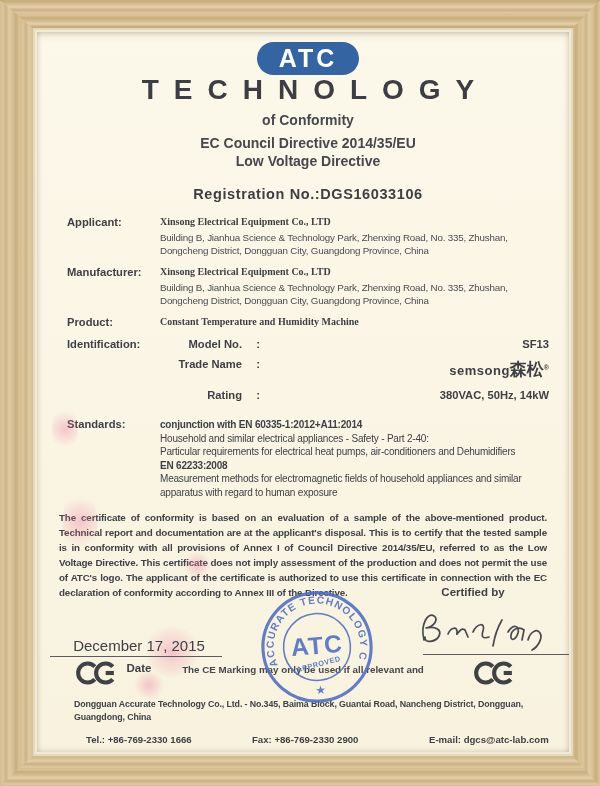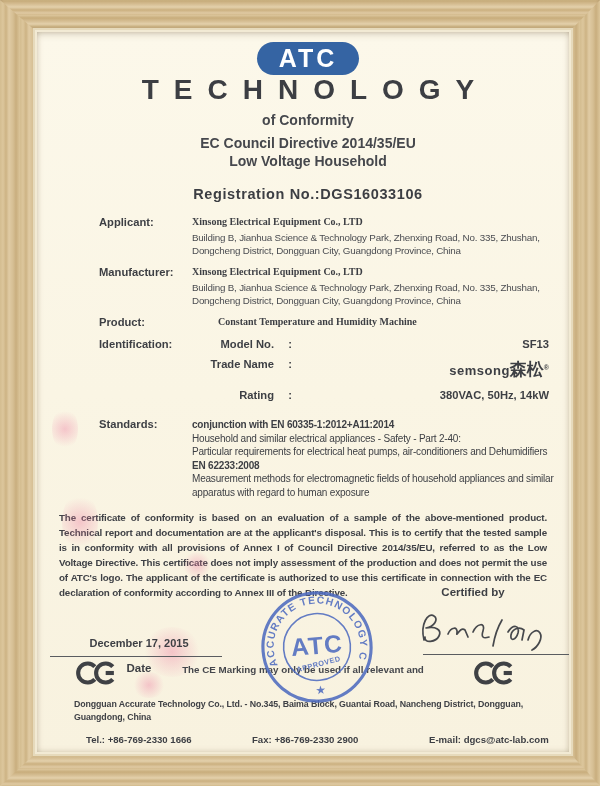--- a/index.html
+++ b/index.html
@@ -32,21 +32,21 @@
   .title{text-align:center;font-weight:bold;font-size:28px;letter-spacing:15px;
     padding-left:15px;color:#3c3e43;margin-top:0px;line-height:30px;}
   .sub{text-align:center;font-weight:bold;font-size:14px;line-height:16px;color:#46484d;}
   .sub1{margin-top:7px;}
   .sub2{margin-top:7px;}
   .sub3{margin-top:2px;}
   .reg{text-align:center;font-weight:bold;font-size:14.5px;letter-spacing:.6px;
     margin-top:17px;color:#3c3e43;}
   
   .fields{margin-top:14px;font-size:11px;}
-  .frow{display:grid;grid-template-columns:93px 1fr;margin-bottom:9px;margin-left:32px;}
+  .frow{display:grid;grid-template-columns:93px 1fr;margin-bottom:9px;}
   .flabel{font-weight:bold;font-size:11.2px;}
   .fname{font-weight:bold;font-size:10px;font-family:Liberation Serif, serif;}
   .faddr{font-size:9.8px;letter-spacing:-.2px;line-height:13px;margin-top:4px;
     color:#4a4c51;white-space:nowrap;}
   .idrow{display:grid;grid-template-columns:82px 18px 1fr;margin-bottom:8px;
     font-weight:bold;font-size:11.2px;text-align:right;}
   .brand{font-size:13px;letter-spacing:.5px;}
   .brand-cn{font-family:"DejaVu Sans",sans-serif;font-size:17px;}
   .brand-reg{font-size:7px;vertical-align:super;}
   .stline{font-size:10px;line-height:13.5px;letter-spacing:-.2px;white-space:nowrap;}
@@ -54,21 +54,21 @@
   
   .bodytext{margin:11px 2px 0 -8px;font-weight:bold;font-size:9.8px;letter-spacing:-.15px;
     line-height:15px;text-align:justify;color:#3f4146;}
   
   .bottom{position:absolute;left:0;right:0;bottom:0;height:170px;}
   .certby{position:absolute;left:390px;top:4px;width:92px;text-align:center;
     font-weight:bold;font-size:11.5px;}
   .sig{position:absolute;left:373px;top:24px;}
   .sigline{position:absolute;left:386px;top:72px;width:158px;border-top:1.3px solid #5a5c60;}
   .datev{position:absolute;left:16px;top:55px;width:172px;text-align:center;
-    font-weight:bold;font-size:11px;}
+    font-weight:normal;font-size:15px;}
   .dateline{position:absolute;left:13px;top:74px;width:172px;border-top:1.3px solid #5a5c60;}
   .datel{position:absolute;left:16px;top:80px;width:172px;text-align:center;
     font-weight:bold;font-size:11.5px;}
   .stamp{position:absolute;left:221px;top:6px;opacity:.88;transform:rotate(-5deg);z-index:3;}
   .ce{position:absolute;top:74px;width:41px;height:34px;}
   .ce-left{left:39px;}
   .ce-right{left:437px;}
   .cenote{position:absolute;left:120px;right:120px;top:82px;text-align:center;
     font-weight:bold;font-size:9.8px;line-height:12px;color:#45474c;}
   .footaddr{position:absolute;left:37px;top:116px;font-weight:bold;font-size:8.8px;
@@ -94,21 +94,21 @@
     <div class="smudge" style="left:15px;top:375px;width:26px;height:44px;"></div>
 
     <div class="content">
 
       <div class="logo-pill" style="background:#3564a3;">
         <span>ATC</span>
       </div>
       <div class="title">TECHNOLOGY</div>
       <div class="sub sub1">of Conformity</div>
       <div class="sub sub2">EC Council Directive 2014/35/EU</div>
-      <div class="sub sub3">Low Voltage Household</div>
+      <div class="sub sub3">Low Voltage Directive</div>
       <div class="reg">Registration No.:DGS16033106</div>
 
       <div class="fields">
 
         <div class="frow">
           <div class="flabel">Applicant:</div>
           <div>
             <div class="fname">Xinsong Electrical Equipment Co., LTD</div>
             <div class="faddr">
               <div>Building B, Jianhua Science &amp; Technology Park, Zhenxing Road, No. 335, Zhushan,</div>
@@ -121,21 +121,21 @@
           <div class="flabel">Manufacturer:</div>
           <div>
             <div class="fname">Xinsong Electrical Equipment Co., LTD</div>
             <div class="faddr">
               <div>Building B, Jianhua Science &amp; Technology Park, Zhenxing Road, No. 335, Zhushan,</div>
               <div>Dongcheng District, Dongguan City, Guangdong Province, China</div>
             </div>
           </div>
         </div>
 
-        <div class="frow" style="margin-top:4px;gap:26px;">
+        <div class="frow" style="margin-top:4px;">
           <div class="flabel">Product:</div>
           <div class="fname">Constant Temperature and Humidity Machine</div>
         </div>
 
         <div class="frow" style="margin-top:10px;">
           <div class="flabel">Identification:</div>
           <div>
             <div class="idrow">
               <span>Model No.</span>
               <span>:</span>

